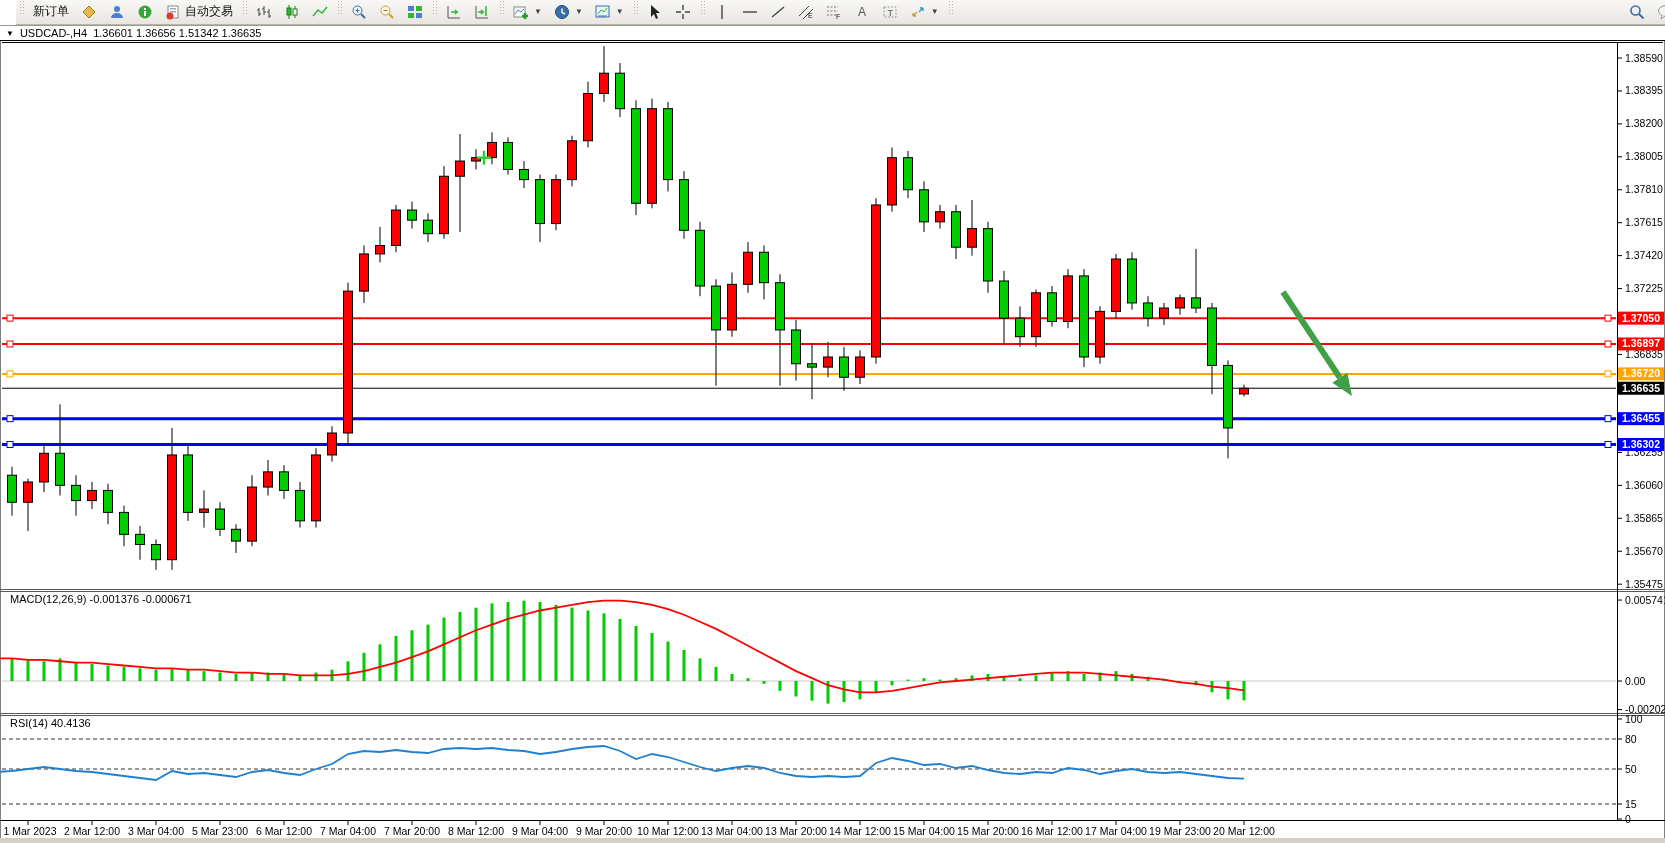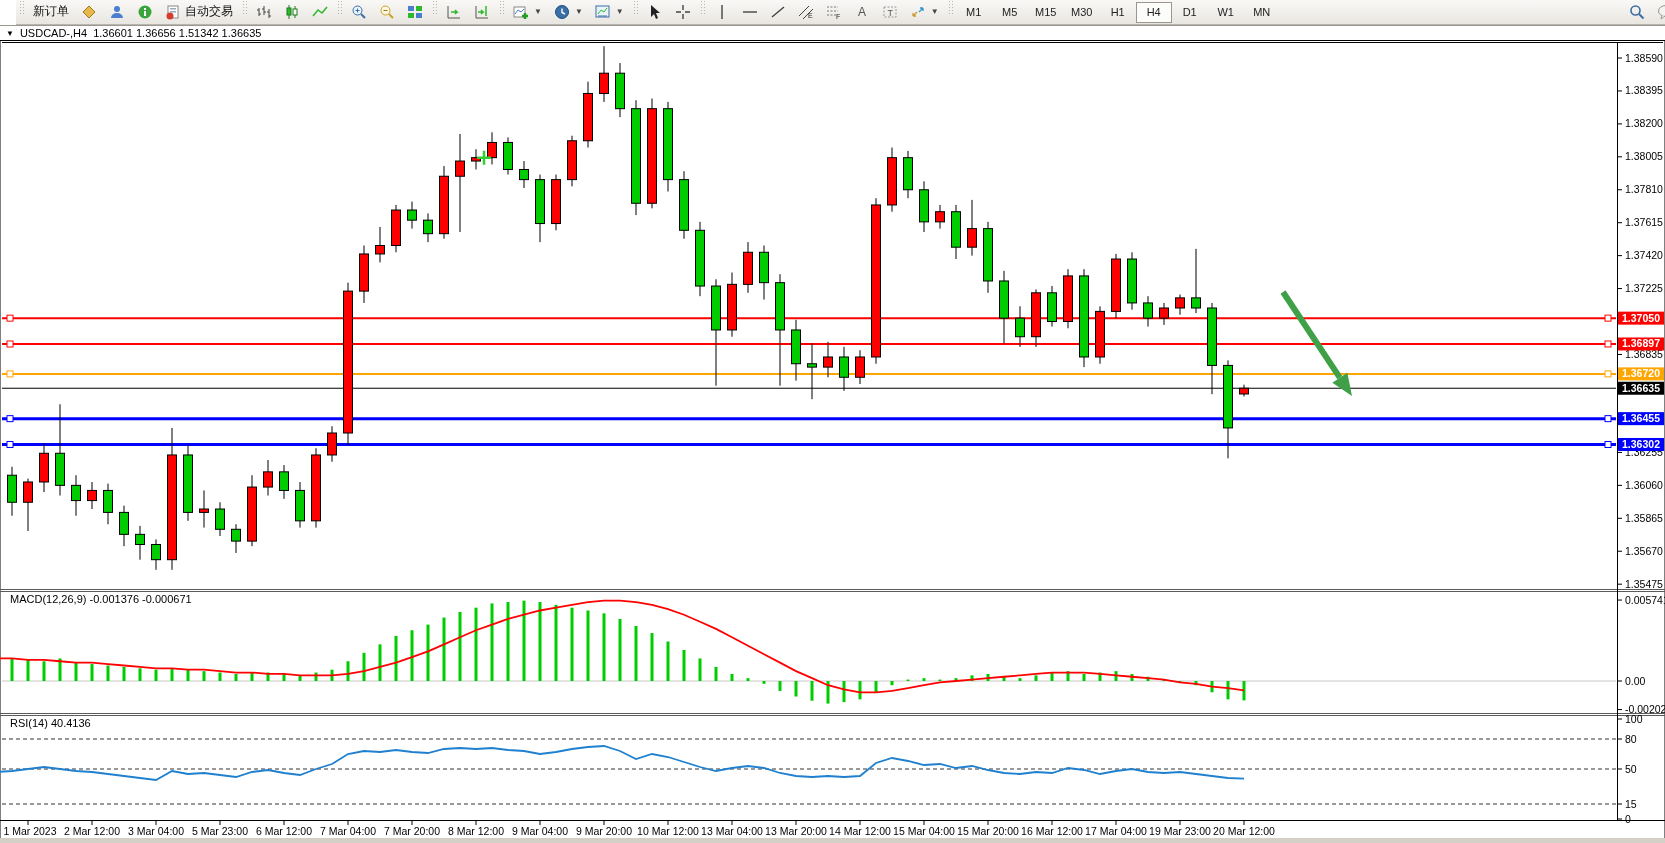--- a/index.html
+++ b/index.html
@@ -612,31 +612,20 @@
       </svg>
   </div>
   <div class="tbtn">
     <svg width="16" height="16">
         <path d="M3,12 l4,-4 m-4,4 v-3 m0,3 h3" stroke="#c93" stroke-width="1.3" fill="none"></path>
         <path d="M13,4 l-4,4 m4,-4 v3 m0,-3 h-3" stroke="#39c" stroke-width="1.3" fill="none"></path>
       </svg>
     <span class="dd">▼</span>
   </div>
   <span class="grip"></span>
-  <div id="tf-group" style="display:flex;align-items:center;">
-      <div class="tfbtn">M1</div>
-      <div class="tfbtn">M5</div>
-      <div class="tfbtn">M15</div>
-      <div class="tfbtn">M30</div>
-      <div class="tfbtn">H1</div>
-      <div class="tfbtn active">H4</div>
-      <div class="tfbtn">D1</div>
-      <div class="tfbtn">W1</div>
-      <div class="tfbtn">MN</div>
-    </div>
   <span class="spacer"></span>
   <div class="tbtn">
     <svg width="16" height="16">
         <circle cx="6.5" cy="6.5" r="4.5" fill="none" stroke="#3a6ea5" stroke-width="1.6"></circle>
         <line x1="10" y1="10" x2="14.5" y2="14.5" stroke="#3a6ea5" stroke-width="2"></line>
       </svg>
   </div>
   <div class="tbtn chatwrap">
     <svg width="18" height="16">
         <ellipse cx="9" cy="7" rx="7.5" ry="5.5" fill="#f3f3f3" stroke="#9a978f"></ellipse>

